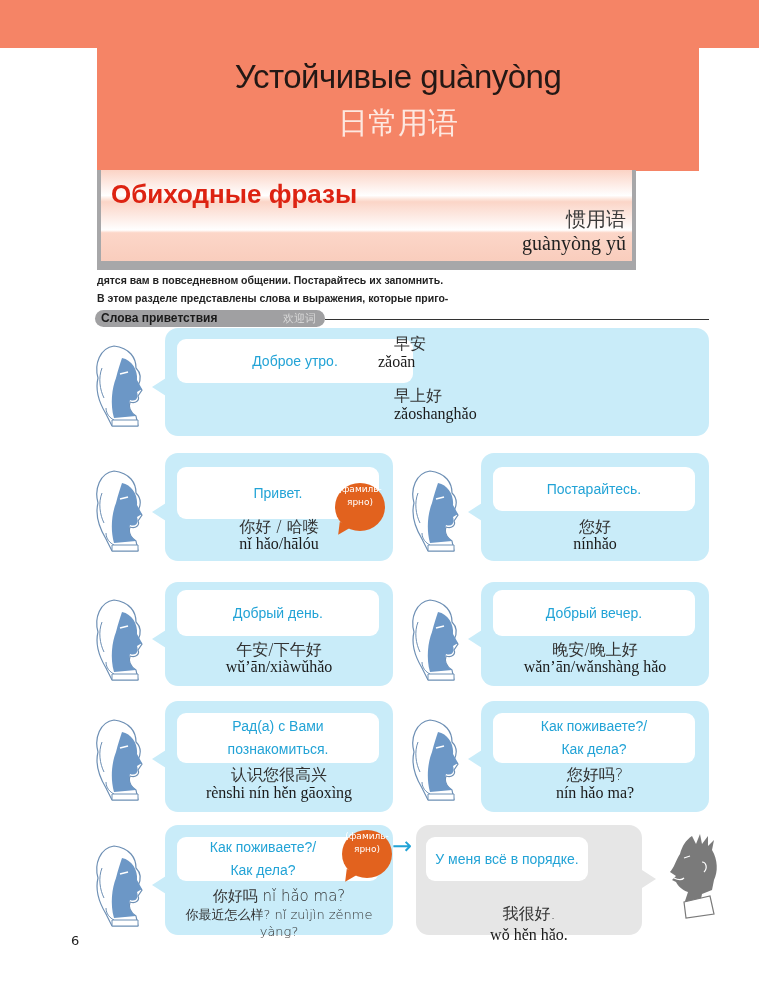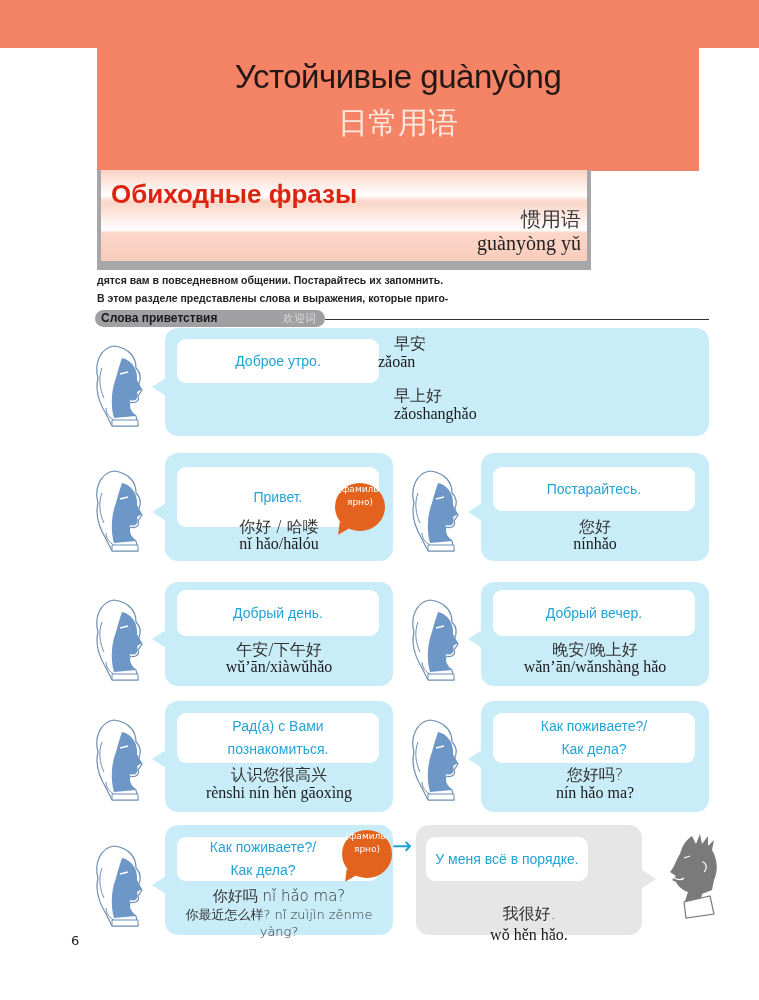--- a/index.html
+++ b/index.html
@@ -19,21 +19,21 @@
   .title-ru {
     position: absolute; left: 0; right: 0; top: 10px;
     font-family: "Liberation Sans", sans-serif; font-size: 33px; color: #231815;
     letter-spacing: -0.5px;
   }
   .title-zh {
     position: absolute; left: 0; right: 0; top: 55px;
     font-family: "DejaVu Sans", sans-serif; font-size: 30px; color: #fde8e0; font-weight: 300;
   }
   .sub-block {
-    position: absolute; left: 97px; top: 170px; width: 494px; height: 100px;
+    position: absolute; left: 97px; top: 170px; width: 539px; height: 100px;
     background: #a7a7a9;
   }
   .sub-inner {
     position: absolute; left: 4px; top: 0; right: 4px; height: 91px;
     background:
       linear-gradient(#fbd3c5 0%, #fff 28%, #fde6dc 32%, #fbd5c7 35%, #fff 66%, #fcd6c8 69%, #f9cdbd 100%);
   }
   .sub-ru {
     position: absolute; left: 10px; top: 9px;
     font-family: "Liberation Sans", sans-serif; font-weight: bold; font-size: 26px; color: #dd2312;
@@ -149,33 +149,33 @@
       <path d="M12 48 C16 50 20 50 22 48" stroke="#ffffff" fill="none" stroke-width="1.2"></path>
     </g>
   </defs>
 </svg>
 
 <svg class="face" style="left:92px; top:338px;" viewBox="0 0 60 90">
     <use href="#girl"></use>
   </svg>
 <div class="tail left" style="left:152px; top:378px;"></div>
 <div class="card" style="left:165px; top:328px; width:544px; height:108px;">
-  <div class="ru-box" style="left:12px; top:11px; width:202px; height:44px;">Доброе утро.</div>
+  <div class="ru-box" style="left:12px; top:11px; width:236px; height:44px;">Доброе утро.</div>
   <div class="zh-text left-align" style="left:229px; top:6px;">早安</div>
   <div class="py-text left-align" style="left:213px; top:25px;">zǎoān</div>
   <div class="zh-text left-align" style="left:229px; top:58px;">早上好</div>
   <div class="py-text left-align" style="left:229px; top:77px;">zǎoshanghǎo</div>
 </div>
 
 <svg class="face" style="left:92px; top:463px;" viewBox="0 0 60 90">
     <use href="#girl"></use>
   </svg>
 <div class="tail left" style="left:152px; top:503px;"></div>
 <div class="card" style="left:165px; top:453px; width:228px; height:108px;">
-  <div class="ru-box" style="left:12px; top:14px; width:202px; height:60px;">Привет.</div>
+  <div class="ru-box" style="left:12px; top:14px; width:202px; height:52px;">Привет.</div>
   <div class="zh-text" style="top:64px;">你好 / 哈喽</div>
   <div class="py-text" style="top:82px;">nǐ hǎo/hālóu</div>
 </div>
 <div class="badge" style="left:335px; top:483px;">
   <div>
       <div>(фамиль-</div>
       <div>ярно)</div>
     </div>
 </div>
 <div class="badge-tail" style="left:336px; top:524px;"></div>

